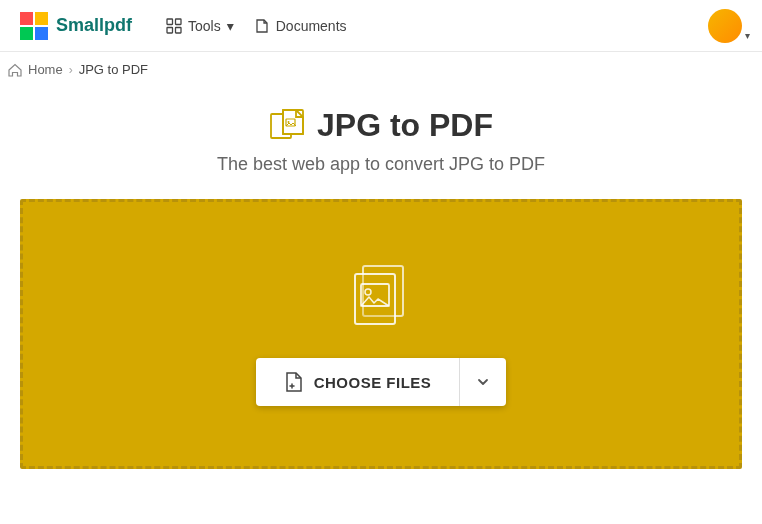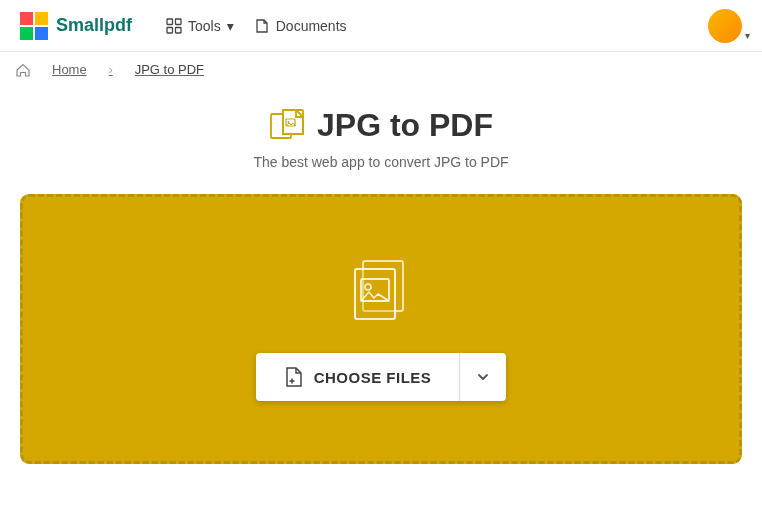--- a/index.html
+++ b/index.html
@@ -64,25 +64,24 @@
       right: -8px;
       bottom: 2px;
       color: #555;
       font-size: 10px;
     }
 
     
     .breadcrumb {
       display: flex;
       align-items: center;
-      gap: 22px;
-      padding: 10px 16px;
+      gap: 6px;
+      padding: 10px 8px;
       font-size: 13px;
       color: #666;
-      text-decoration: underline;
     }
     .breadcrumb a { color: #666; text-decoration: none; }
     .breadcrumb-sep { color: #aaa; font-size: 12px; }
     .breadcrumb-current { color: #444; }
 
     
     .main {
       display: flex;
       flex-direction: column;
       align-items: center;
@@ -100,32 +99,32 @@
       width: 36px;
       height: 36px;
       color: #c9a800;
     }
     .page-title {
       font-size: 32px;
       font-weight: 700;
       color: #333;
     }
     .page-subtitle {
-      font-size: 14px;
+      font-size: 18px;
       color: #666;
       margin-bottom: 24px;
     }
 
     
     .dropzone {
       width: 722px;
       min-height: 270px;
       background: #d4a800;
       border: 3px dashed #b8920a;
-      border-radius: 9px;
+      border-radius: 2px;
       display: flex;
       flex-direction: column;
       align-items: center;
       justify-content: center;
       gap: 20px;
       padding: 40px 20px;
     }
 
     
     .drop-icon {

